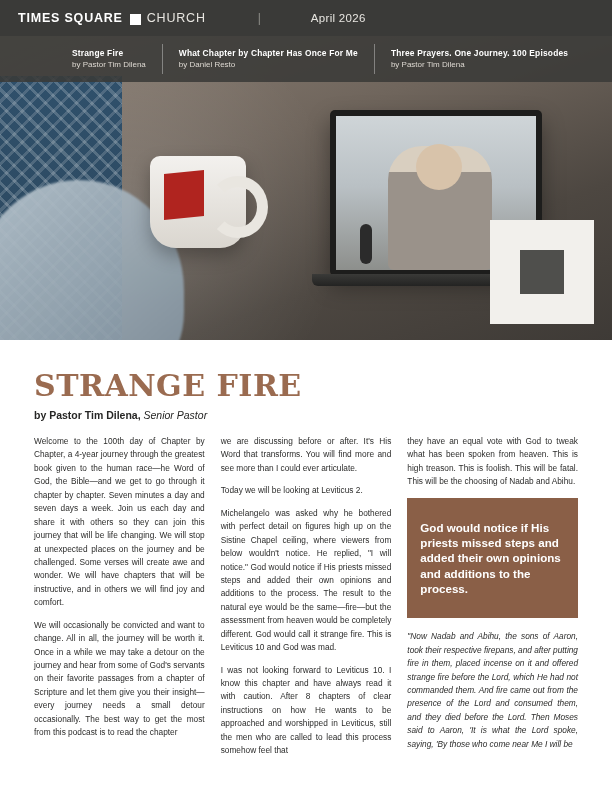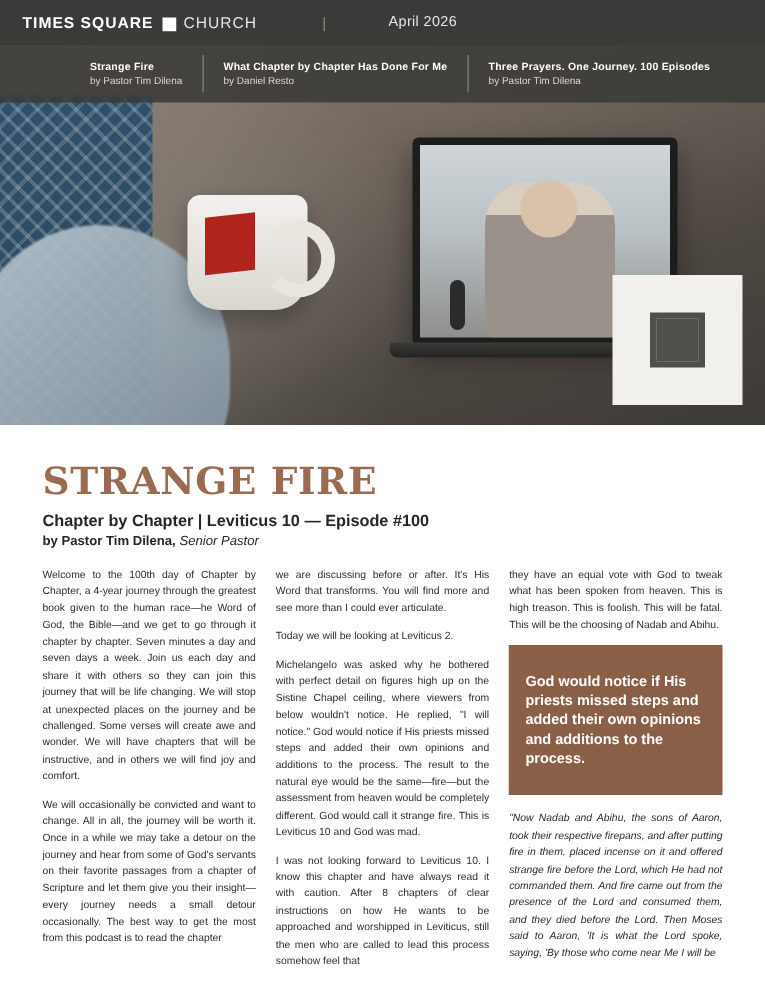--- a/index.html
+++ b/index.html
@@ -255,32 +255,31 @@
       </div>
   </div>
 </div>
 
 <div class="strip">
   <div class="strip-item">
     <span class="strip-title">Strange Fire</span>
     <span class="strip-sub">by Pastor Tim Dilena</span>
   </div>
   <div class="strip-item">
-    <span class="strip-title">What Chapter by Chapter Has Done For Me</span>
+    <span class="strip-title">What Chapter by Chapter Has Once For Me</span>
     <span class="strip-sub">by Daniel Resto</span>
   </div>
   <div class="strip-item">
     <span class="strip-title">Three Prayers. One Journey. 100 Episodes</span>
     <span class="strip-sub">by Pastor Tim Dilena</span>
   </div>
 </div>
 
 <div class="article">
   <h1 class="art-title">STRANGE FIRE</h1>
-  <div class="art-sub">Chapter by Chapter | Leviticus 10 — Episode #100</div>
   <div class="art-byline">
     <span>by Pastor Tim Dilena,</span><em> Senior Pastor</em>
   </div>
 
   <div class="cols">
     <div>
       <p>Welcome to the 100th day of Chapter by Chapter, a 4-year journey through the greatest book given to the human race—he Word of God, the Bible—and we get to go through it chapter by chapter. Seven minutes a day and seven days a week. Join us each day and share it with others so they can join this journey that will be life changing. We will stop at unexpected places on the journey and be challenged. Some verses will create awe and wonder. We will have chapters that will be instructive, and in others we will find joy and comfort.</p>
       <p>We will occasionally be convicted and want to change. All in all, the journey will be worth it. Once in a while we may take a detour on the journey and hear from some of God's servants on their favorite passages from a chapter of Scripture and let them give you their insight—every journey needs a small detour occasionally. The best way to get the most from this podcast is to read the chapter</p>
     </div>
     <div>

